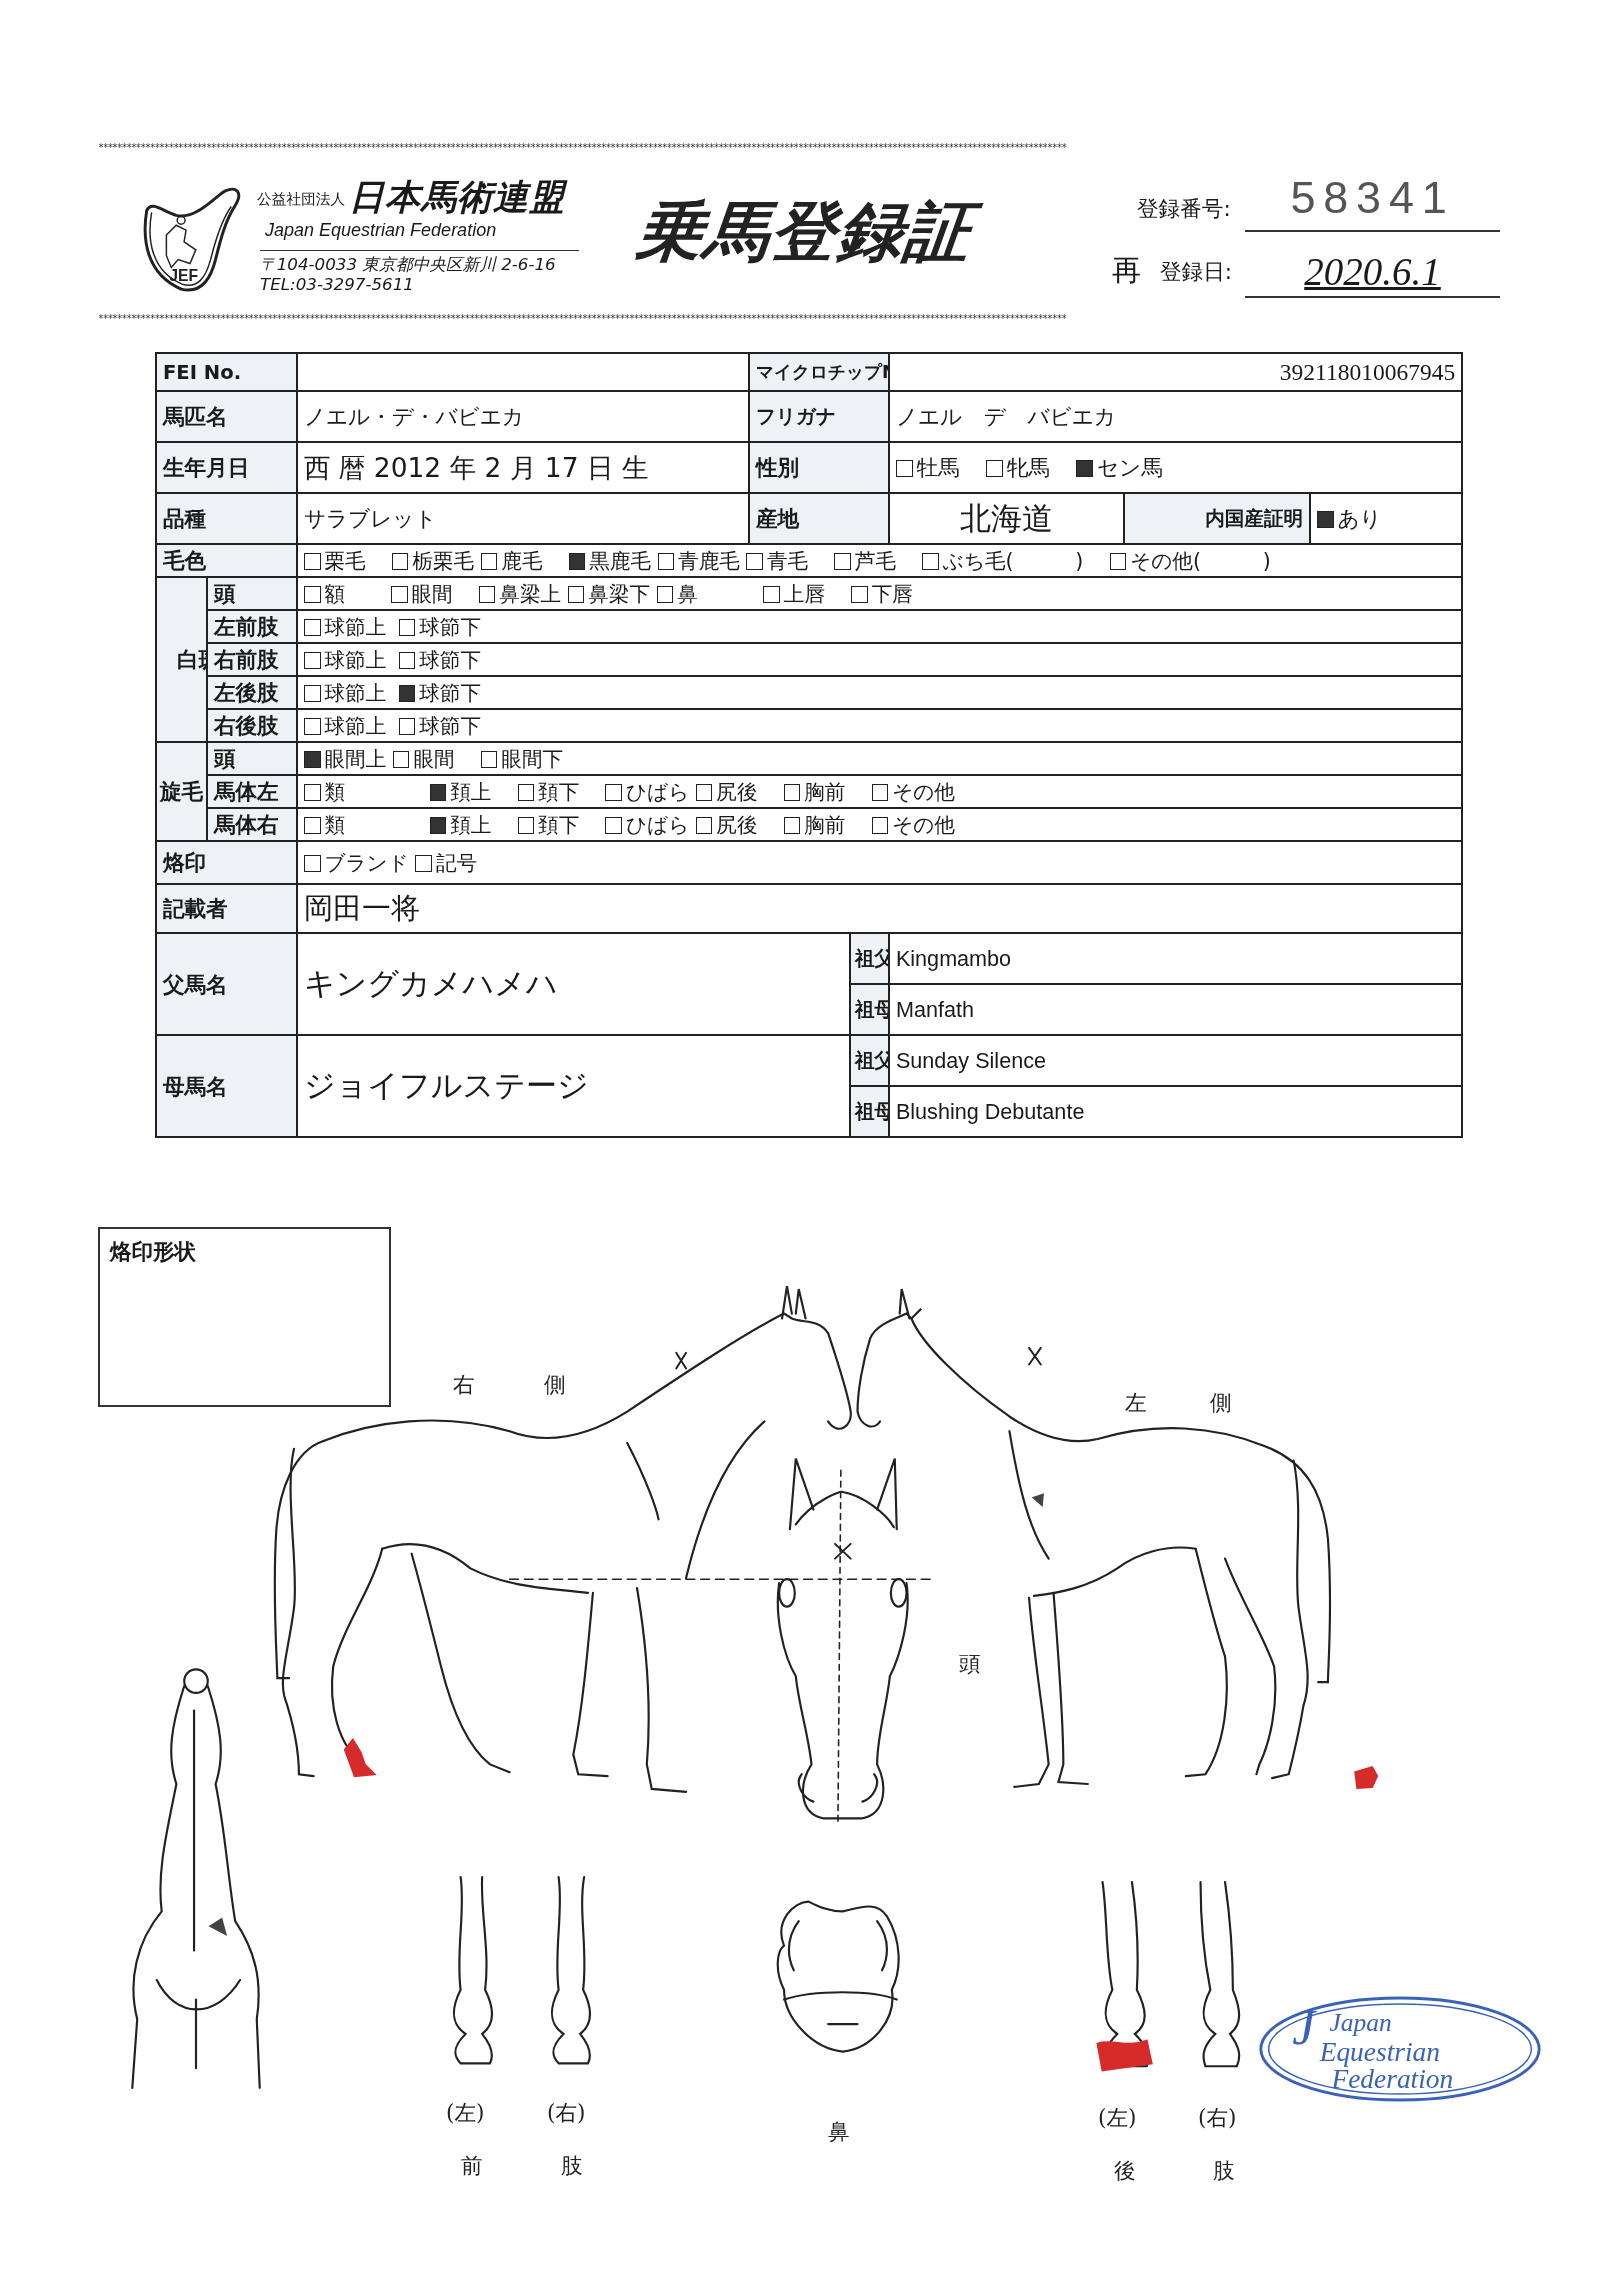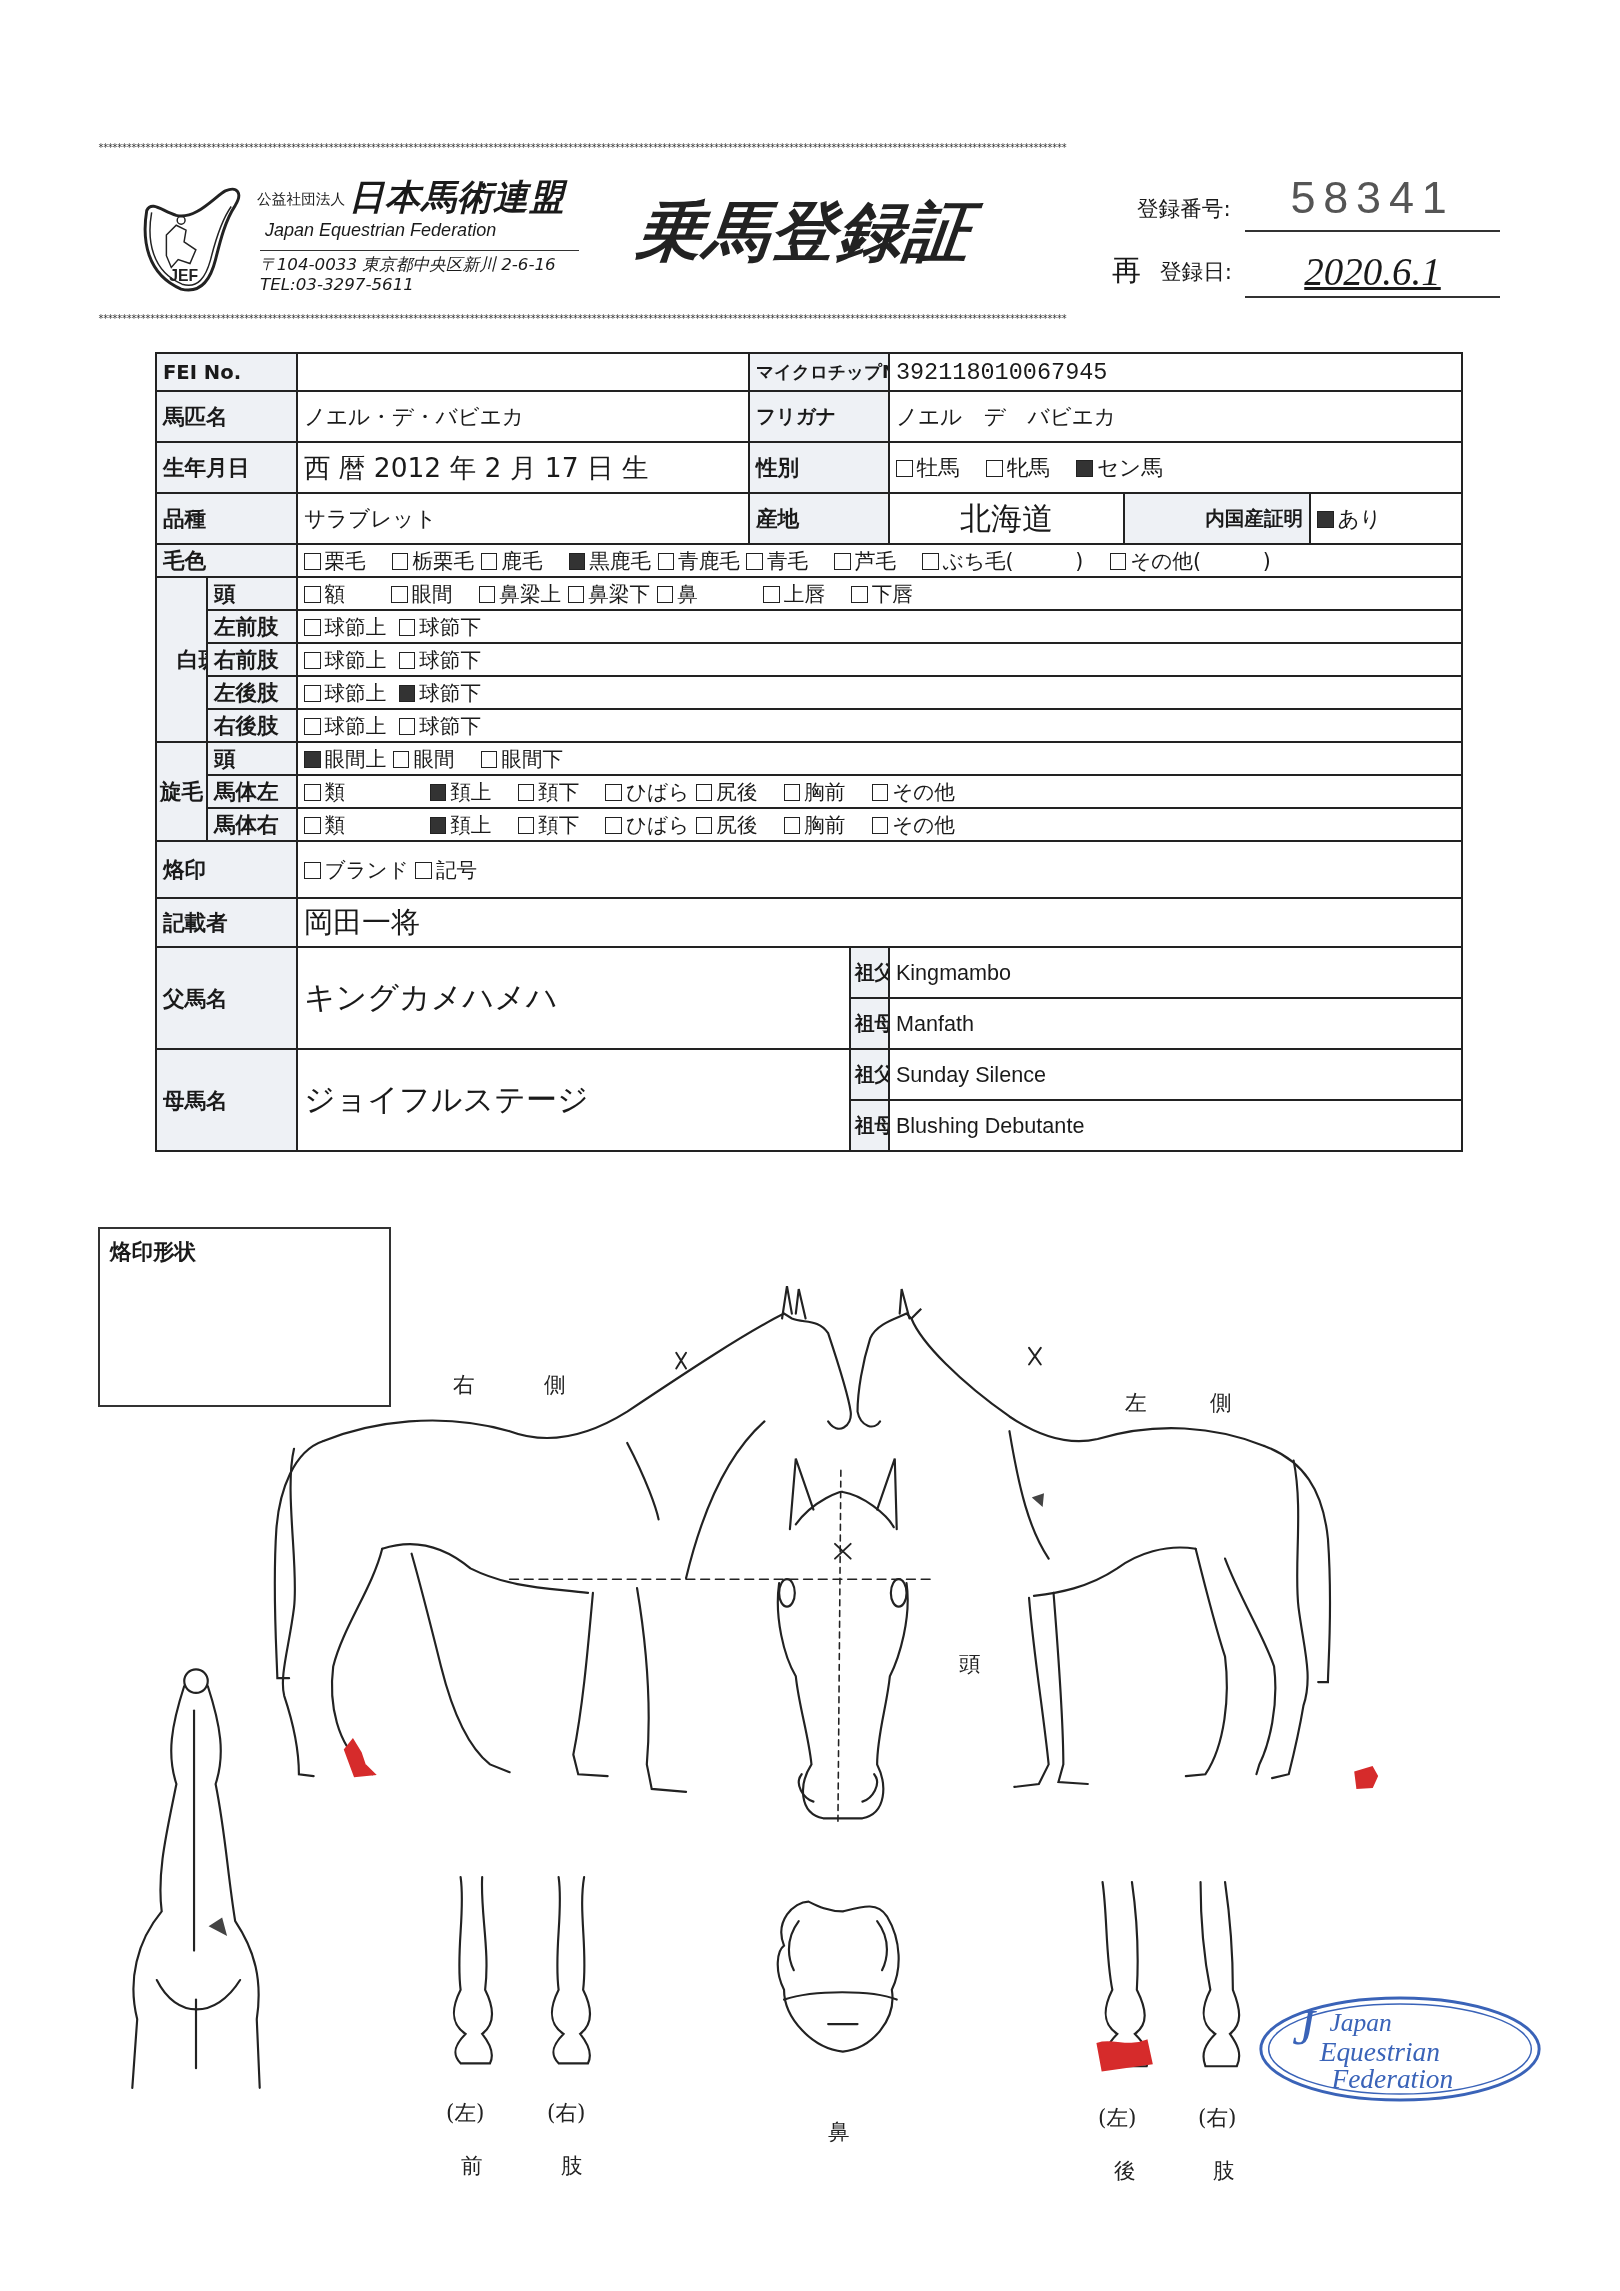--- a/index.html
+++ b/index.html
@@ -86,21 +86,21 @@
       <col style="width:235px">
     <col style="width:186px">
       <col style="width:152px">
   </colgroup>
 
   <tbody>
       <tr style="height:38px">
     <td class="lbl" colspan="2" style="font-size:19.6px">FEI No.</td>
     <td></td>
     <td class="lbl" colspan="2" style="font-size:17.6px">マイクロチップNo.</td>
-    <td colspan="3" style="text-align:left;font-size:23.5px;font-family:Liberation Mono, monospace">392118010067945</td>
+    <td colspan="3" style="text-align:right;font-size:23.5px;font-family:Liberation Serif, serif">392118010067945</td>
   </tr>
 
   <tr style="height:51px">
     <td class="lbl" colspan="2">馬匹名</td>
     <td class="big">ノエル・デ・バビエカ</td>
     <td class="lbl" colspan="2" style="font-size:19.6px">フリガナ</td>
     <td colspan="3" class="big">ノエル　デ　バビエカ</td>
   </tr>
 
   <tr style="height:51px">
@@ -216,21 +216,21 @@
       <span style="margin-right:78px"><span class="cb"></span><span>類</span></span>
       <span class="opt"><span class="cb on"></span><span>頚上</span></span>
       <span class="opt"><span class="cb"></span><span>頚下</span></span>
       <span><span class="cb"></span><span>ひばら</span></span>
       <span class="opt"><span class="cb"></span><span>尻後</span></span>
       <span class="opt"><span class="cb"></span><span>胸前</span></span>
       <span><span class="cb"></span><span>その他</span></span>
     </td>
   </tr>
 
-  <tr style="height:57px">
+  <tr style="height:43px">
     <td class="lbl" colspan="2">烙印</td>
     <td colspan="6" style="font-size:20.6px">
       <span><span class="cb"></span><span>ブランド</span></span>
       <span><span class="cb"></span><span>記号</span></span>
     </td>
   </tr>
 
   <tr style="height:49px">
     <td class="lbl" colspan="2">記載者</td>
     <td colspan="6" style="font-size:29px">岡田一将</td>

